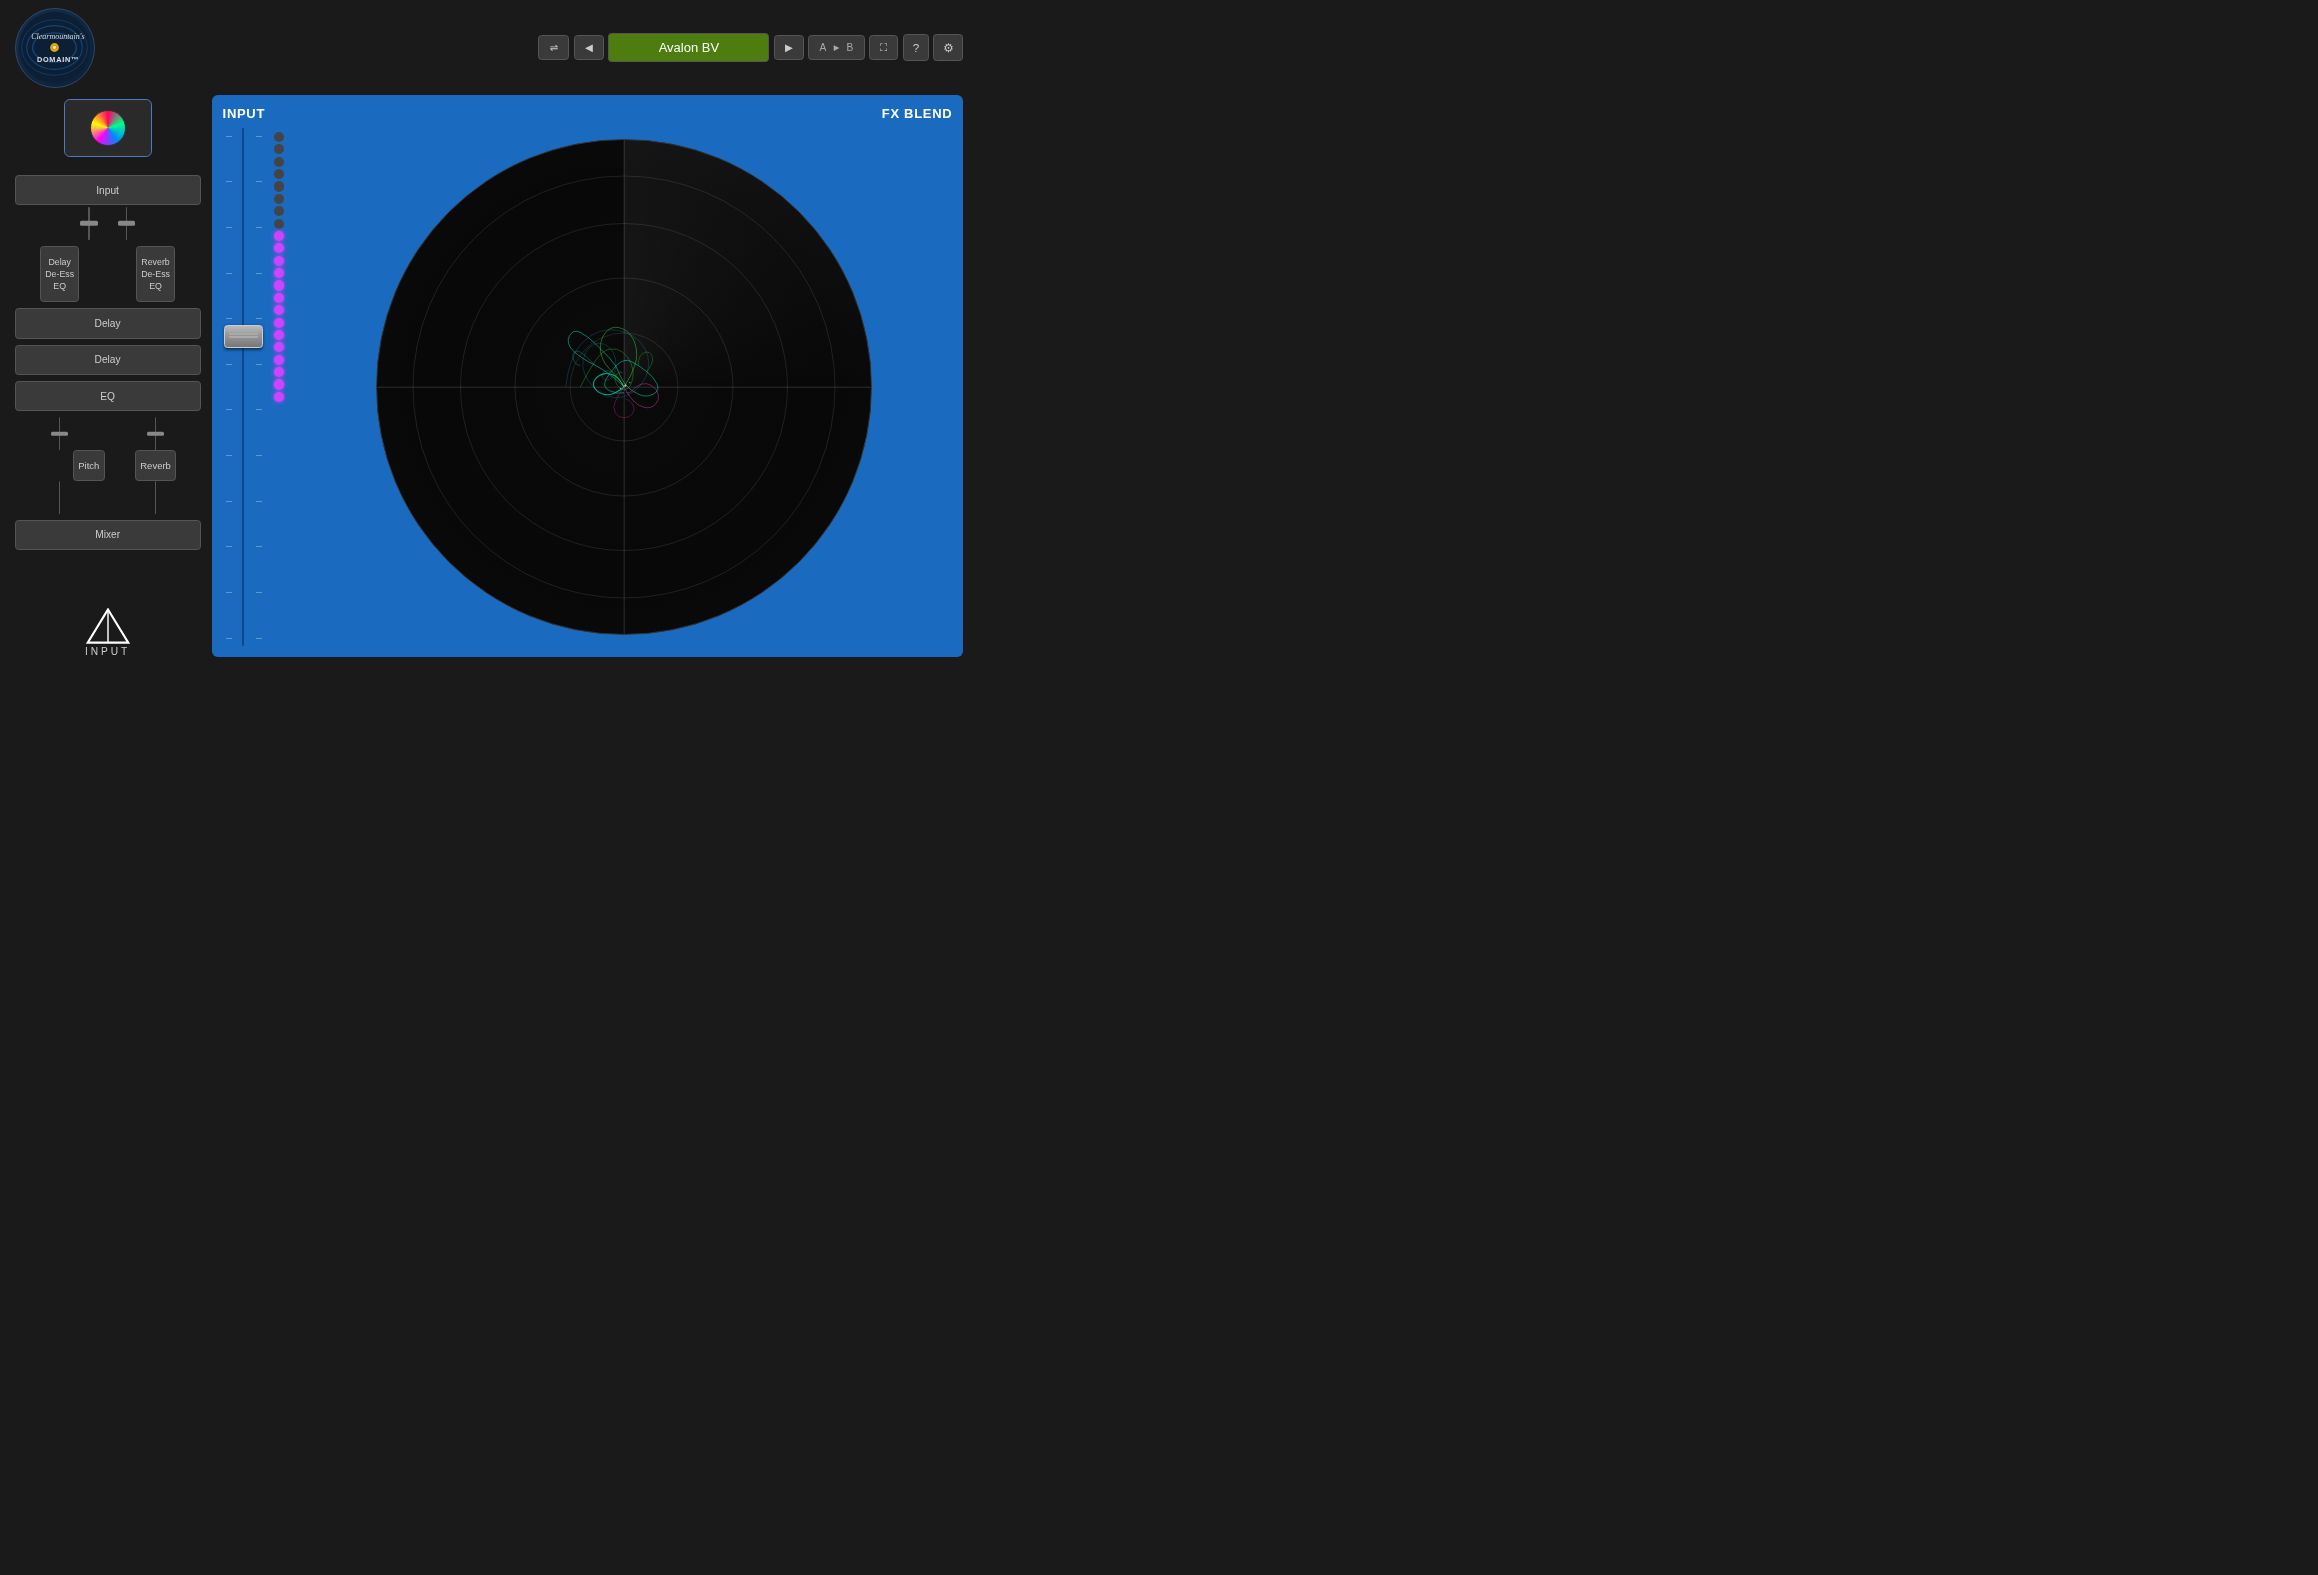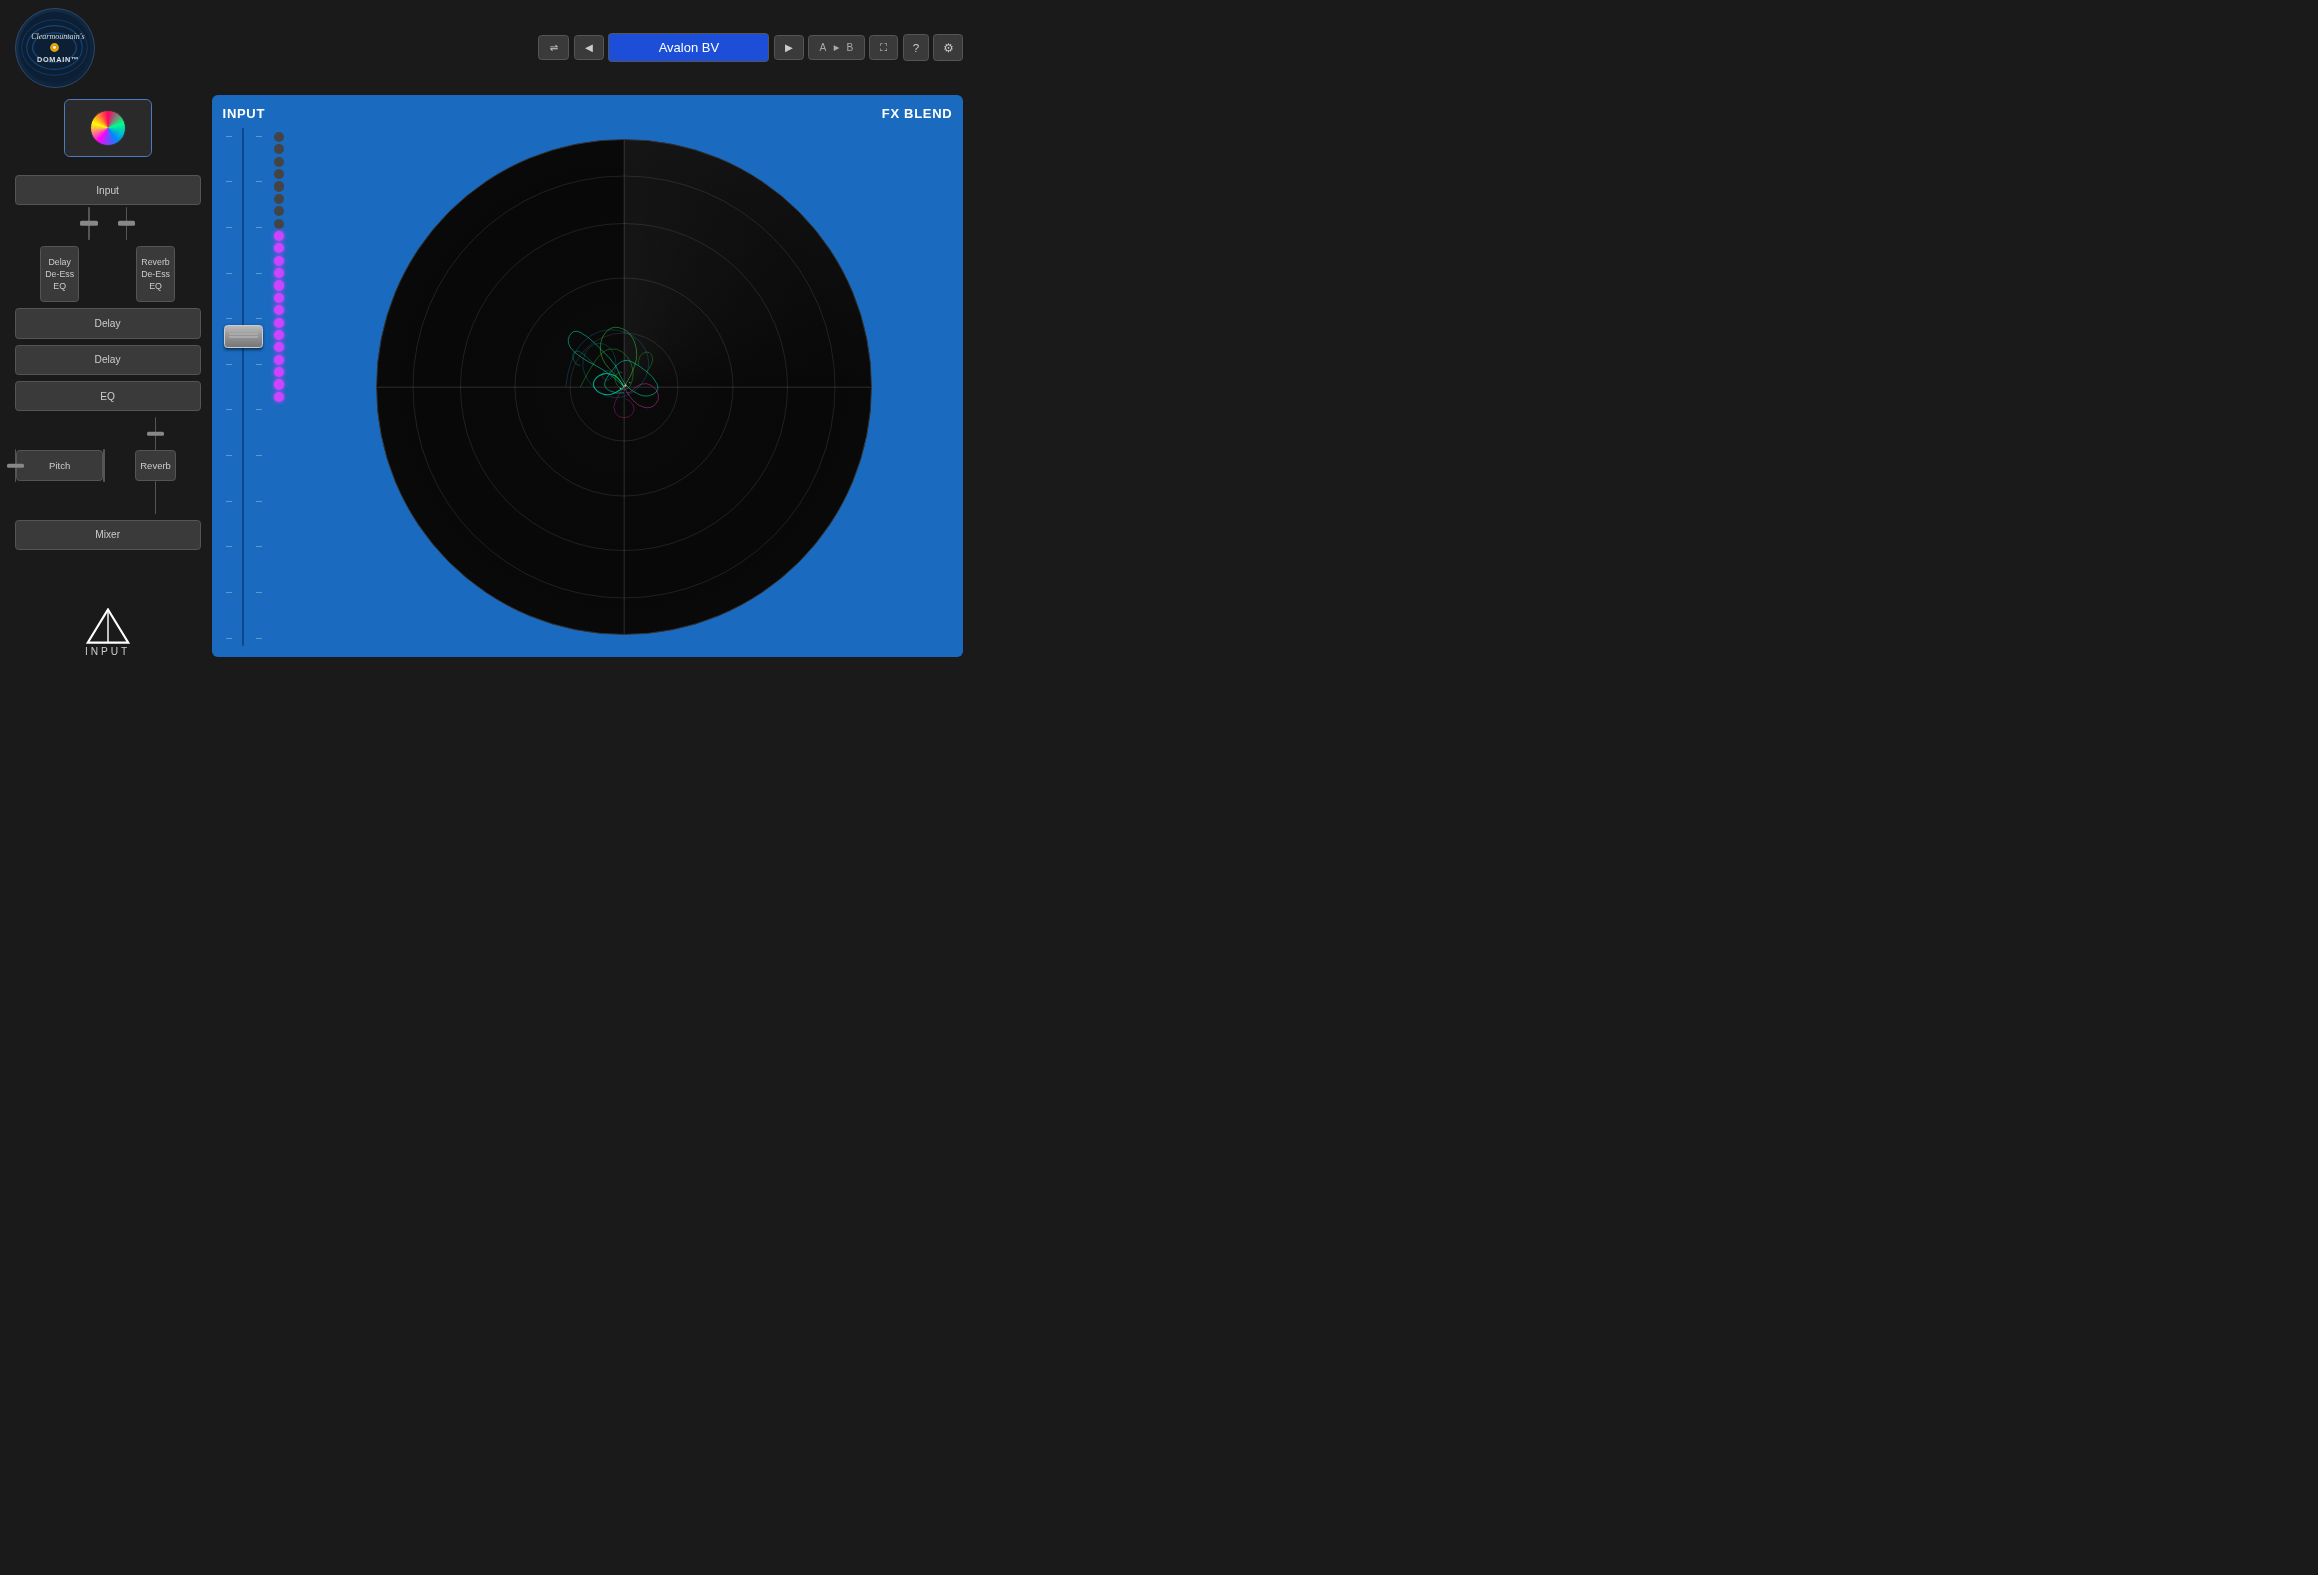--- a/index.html
+++ b/index.html
@@ -54,21 +54,21 @@
       border-radius: 3.6px;
       padding: 5.8px 10.2px;
       cursor: pointer;
       font-size: 10.2px;
       display: flex;
       align-items: center;
       justify-content: center;
     }
 
     .preset-name {
-      background: #1d4ed8;
+      background: #4d7c0f;
       border: 0.7px solid #555;
       color: #fff;
       border-radius: 3.6px;
       padding: 5.8px 22px;
       font-size: 13px;
       min-width: 161px;
       text-align: center;
     }
 
     .ab-group {
@@ -474,21 +474,21 @@
 
       <div style="display:flex;flex-direction:column;align-items:center;">
         <div class="nav-btn">Delay</div>
       </div>
 
       <div style="display:flex;flex-direction:column;align-items:center;">
         <div class="nav-btn">EQ</div>
       </div>
 
       <div class="nav-row">
-        <div style="display:flex;flex-direction:row;align-items:center;flex:1;">
+        <div style="display:flex;flex-direction:column;align-items:flex-end;flex:1;">
           <div class="slider-track-small">
             <div class="slider-thumb-small"></div>
           </div>
           <div class="nav-btn-half">Pitch</div>
           <div class="slider-track-small"></div>
         </div>
         <div style="display:flex;flex-direction:column;align-items:center;flex:1;">
           <div class="slider-track-small">
             <div class="slider-thumb-small"></div>
           </div>

